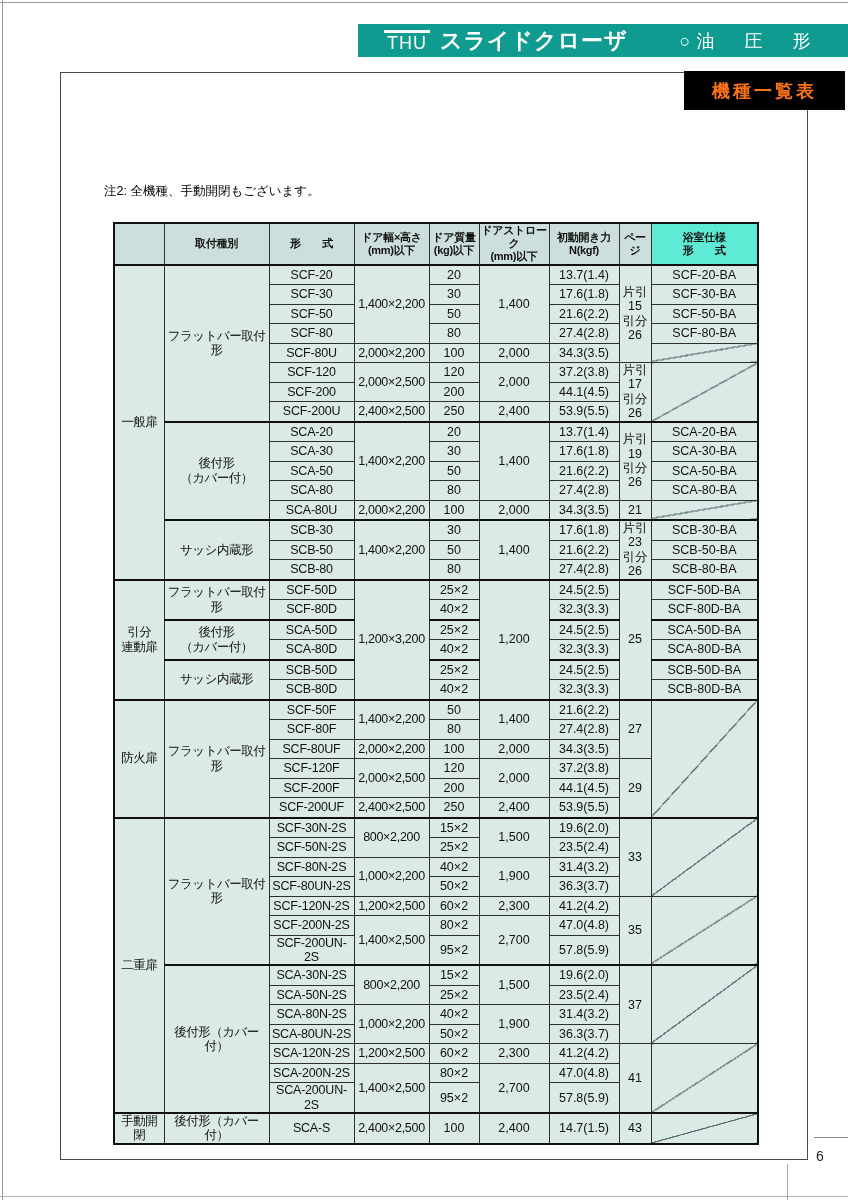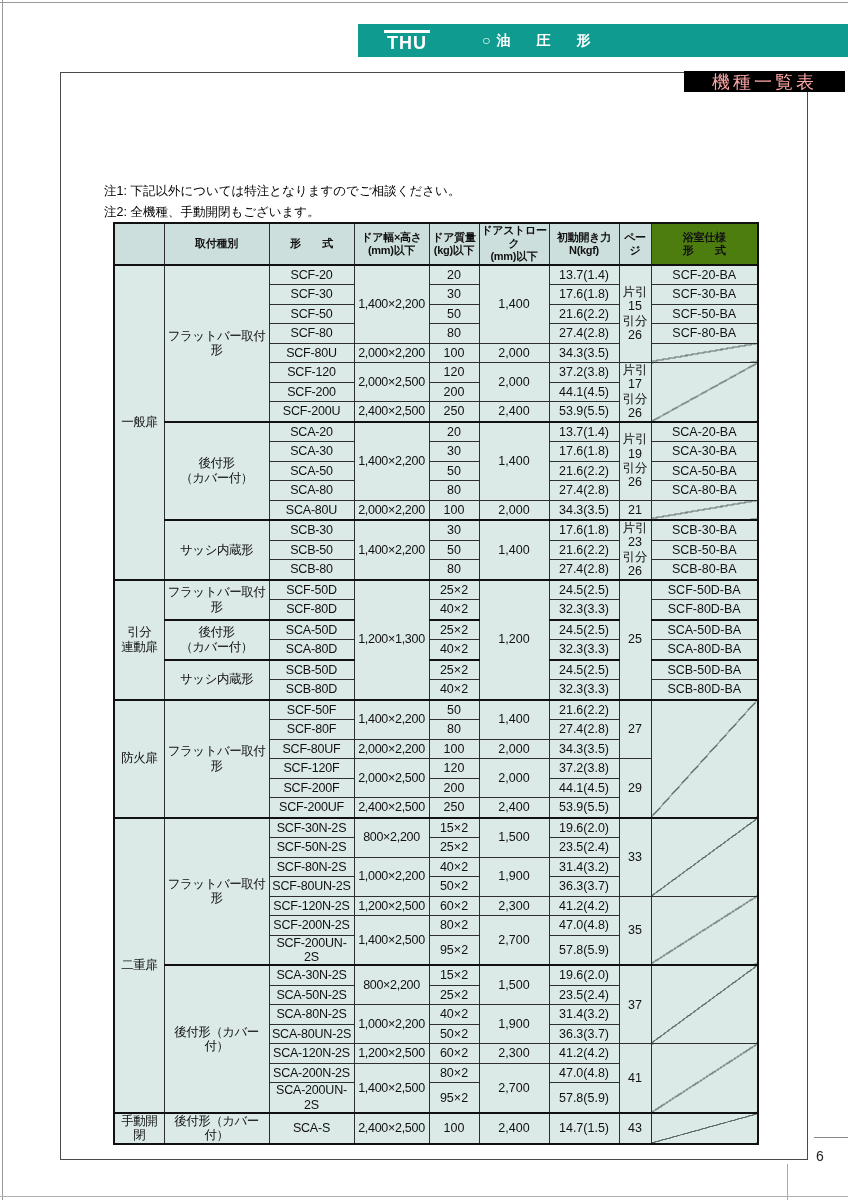--- a/index.html
+++ b/index.html
@@ -13,33 +13,33 @@
   .edge-bottom { position:absolute; left:0; top:1196px; width:848px; height:1px; background:#b0b0b0; }
   .mark-right  { position:absolute; left:814px; top:1137px; width:34px; height:1px; background:#8a8a8a; }
   .mark-vert   { position:absolute; left:787px; top:1164px; width:1px; height:36px; background:#aaa; }
 
   .banner {
     position:absolute; left:358px; top:24px; width:490px; height:33px;
     display:flex; align-items:center; color:#fff;
   }
   .thu-logo {
     margin-left:26px; border-top:3px solid #fff; padding:1px 3px 0 3px;
-    font-weight:bold; font-size:18px; letter-spacing:1px; line-height:1;
+    font-weight:normal; font-size:18px; letter-spacing:1px; line-height:1;
   }
   .product { margin-left:10px; font-weight:bold; font-size:22px; letter-spacing:1px; }
-  .oil-type { margin-left:52px; font-weight:bold; font-size:14px; letter-spacing:6px; }
+  .oil-type { margin-left:52px; font-weight:normal; font-size:18px; letter-spacing:6px; }
 
   .frame {
     position:absolute; left:60px; top:72px; width:746px; height:1086px;
     border:1px solid #4a4a4a;
   }
   .title-box {
-    position:absolute; left:684px; top:71px; width:161px; height:21px;
-    color:#fca5a5; display:flex; align-items:center; justify-content:center;
-    font-size:18px; font-weight:normal; letter-spacing:3px;
+    position:absolute; left:684px; top:71px; width:161px; height:39px;
+    color:#f97316; display:flex; align-items:center; justify-content:center;
+    font-size:18px; font-weight:bold; letter-spacing:3px;
   }
   .notes { position:absolute; left:104px; top:181px; font-size:12.5px; line-height:21px; color:#000; }
 
   table.spec {
     position:absolute; left:113px; top:222px; width:644px;
     border-collapse:collapse; table-layout:fixed;
     border:2px solid #111;
   }
   table.spec th {
     height:34px; border:1px solid #2e2e2e; border-bottom:2px solid #111;
@@ -72,29 +72,29 @@
 <div class="edge-top"></div>
 <div class="edge-left"></div>
 <div class="edge-bottom"></div>
 <div class="mark-right"></div>
 <div class="mark-vert"></div>
 
 <div class="frame"></div>
 
 <div class="banner" style="background: rgb(15, 155, 144);">
   <span class="thu-logo">THU</span>
+  <span class="product">スライドクローザ</span>
   <span class="oil-type">○油　圧　形</span>
 </div>
 
 <div class="title-box" style="background: rgb(0, 0, 0);">
   <span>機種一覧表</span>
 </div>
 
 <div class="notes">
-  <div>注1: 下記以外については特注となりますのでご相談ください。</div>
   <div>注2: 全機種、手動開閉もございます。</div>
 </div>
 
 <table class="spec" style="background: rgb(219, 233, 231);">
   <colgroup>
       <col style="width: 50px;">
       <col style="width: 105px;">
       <col style="width: 85px;">
       <col style="width: 75px;">
       <col style="width: 50px;">
@@ -110,21 +110,21 @@
         <th style="background: rgb(205, 223, 221);">形　　式</th>
         <th style="background: rgb(205, 223, 221);">ドア幅×高さ
 (mm)以下</th>
         <th style="background: rgb(205, 223, 221);">ドア質量
 (kg)以下</th>
         <th style="background: rgb(205, 223, 221); margin-top: 8px;">ドアストローク
 (mm)以下</th>
         <th style="background: rgb(205, 223, 221);">初動開き力
 N(kgf)</th>
         <th style="background: rgb(205, 223, 221);">ページ</th>
-        <th style="background: #4d7c0f;">浴室仕様
+        <th style="background: #5eead4;">浴室仕様
 形　　式</th>
       </tr>
     </thead>
   <tbody>
       <tr>
         <td rowspan="16" class="grp">一般扉</td>
         <td rowspan="8" class="mnt">フラットバー取付形</td>
         <td class="mdl">SCF-20</td>
         <td rowspan="4" class="sz">1,400×2,200</td>
         <td class="ms">20</td>
@@ -250,21 +250,21 @@
         <td class="mdl">SCB-80</td>
         <td class="ms">80</td>
         <td class="fc">27.4(2.8)</td>
         <td class="ba">SCB-80-BA</td>
       </tr>
       <tr class="bh">
         <td rowspan="6" class="grp">引分
 連動扉</td>
         <td rowspan="2" class="mnt">フラットバー取付形</td>
         <td class="mdl">SCF-50D</td>
-        <td rowspan="6" class="sz">1,200×1,300</td>
+        <td rowspan="6" class="sz">1,200×3,200</td>
         <td class="ms">25×2</td>
         <td rowspan="6" class="st">1,200</td>
         <td class="fc">24.5(2.5)</td>
         <td rowspan="6" class="pg">25</td>
         <td class="ba">SCF-50D-BA</td>
       </tr>
       <tr>
         <td class="mdl">SCF-80D</td>
         <td class="ms">40×2</td>
         <td class="fc">32.3(3.3)</td>

